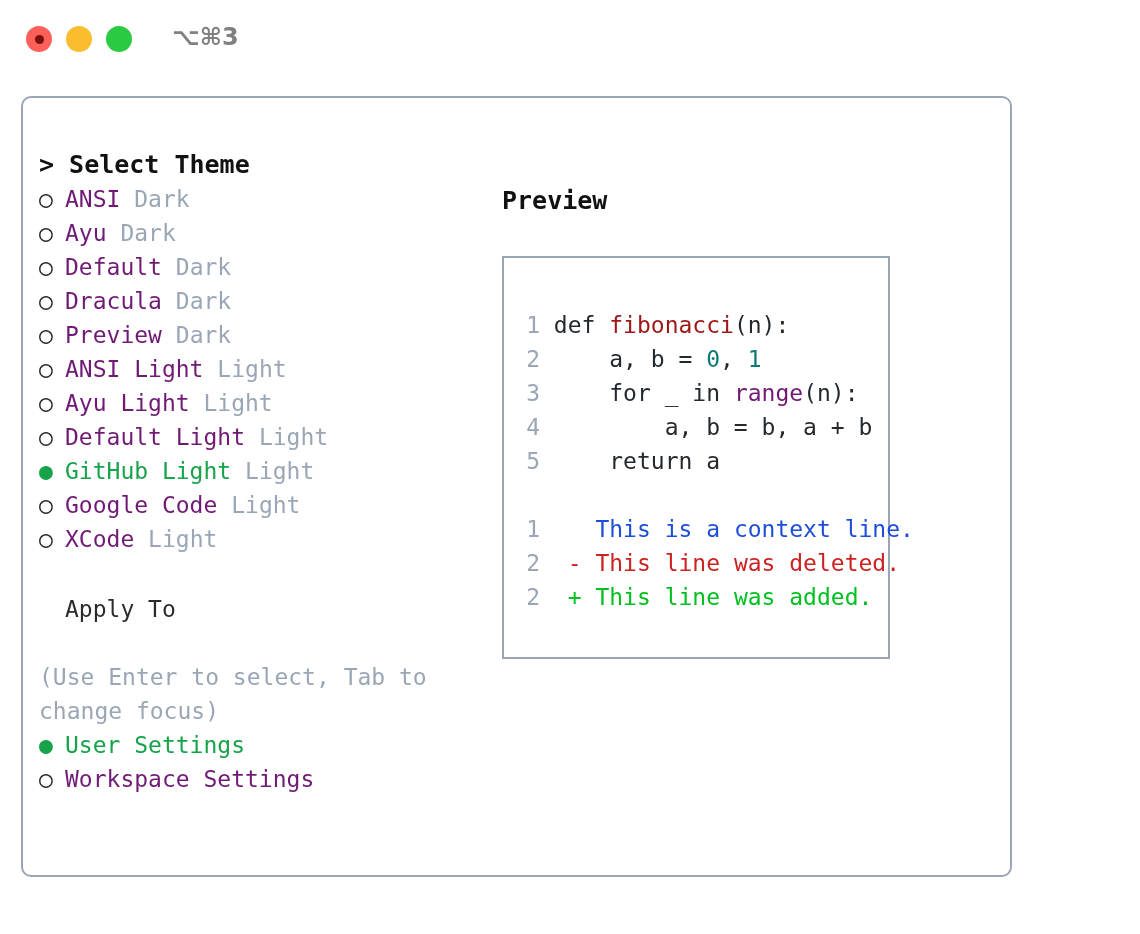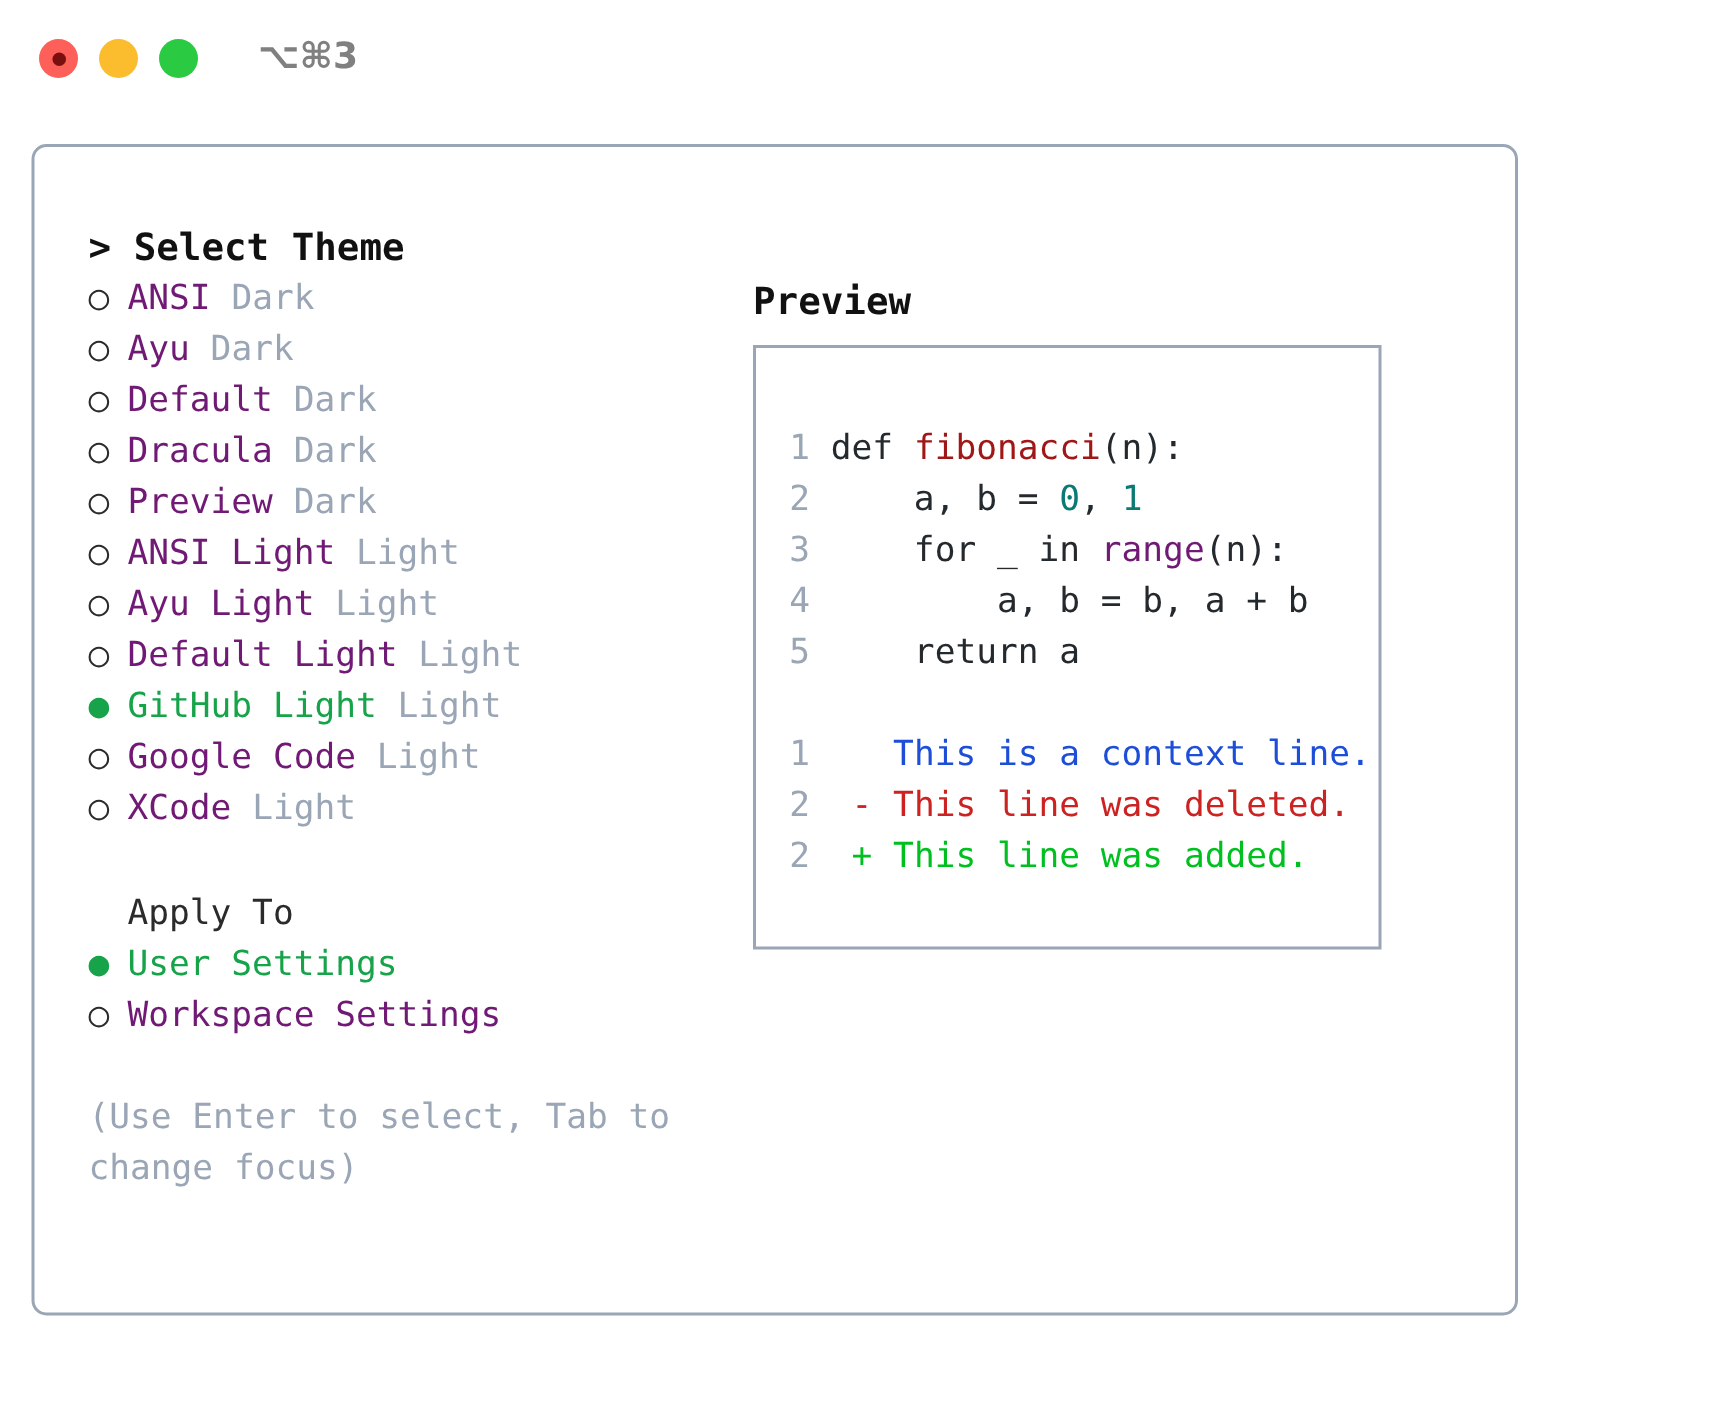--- a/index.html
+++ b/index.html
@@ -79,21 +79,20 @@
     box-sizing: border-box;
     background: #ffffff;
   }
 
   
   #left-col {
     position: absolute;
     left: 16px;
     top: 50px;
     width: 430px;
-    margin-left: 20px;
   }
 
   .section-title {
     font-size: 25px;
     font-weight: bold;
     color: #111111;
     line-height: 34px;
     white-space: pre;
   }
 
@@ -139,22 +138,22 @@
     width: 490px;
   }
   #preview-title {
     font-size: 25px;
     font-weight: bold;
     color: #111111;
     line-height: 34px;
     margin-top: 36px;
   }
   #preview-box {
-    margin-top: 12px;
-    width: 419px;
+    margin-top: 38px;
+    width: 388px;
     height: 403px;
     border: 2px solid #9aa6b5;
     box-sizing: border-box;
     background: #ffffff;
     position: relative;
   }
 
   #code-area {
     position: absolute;
     left: 14px;
@@ -208,26 +207,26 @@
           <div class="opt-row"><span class="marker">○</span><span class="opt-label">Preview</span> <span class="opt-kind">Dark</span></div>
           <div class="opt-row"><span class="marker">○</span><span class="opt-label">ANSI Light</span> <span class="opt-kind">Light</span></div>
           <div class="opt-row"><span class="marker">○</span><span class="opt-label">Ayu Light</span> <span class="opt-kind">Light</span></div>
           <div class="opt-row"><span class="marker">○</span><span class="opt-label">Default Light</span> <span class="opt-kind">Light</span></div>
           <div class="opt-row selected"><span class="marker">●</span><span class="opt-label">GitHub Light</span> <span class="opt-kind">Light</span></div>
           <div class="opt-row"><span class="marker">○</span><span class="opt-label">Google Code</span> <span class="opt-kind">Light</span></div>
           <div class="opt-row"><span class="marker">○</span><span class="opt-label">XCode</span> <span class="opt-kind">Light</span></div>
         </div>
 
       <div id="apply-title">Apply To</div>
+      <div id="hint">(Use Enter to select, Tab to change focus)</div>
+
       <div id="apply-list">
           <div class="opt-row selected"><span class="marker">●</span><span class="opt-label">User Settings</span></div>
           <div class="opt-row"><span class="marker">○</span><span class="opt-label">Workspace Settings</span></div>
         </div>
-
-      <div id="hint">(Use Enter to select, Tab to change focus)</div>
     </div>
 
     <div id="right-col">
       <div id="preview-title">Preview</div>
       <div id="preview-box">
         <div id="code-area">
             <div class="code-line"><span class="lnum">1</span> <span>def </span><span class="tok-fn">fibonacci</span><span>(n):</span></div>
             <div class="code-line"><span class="lnum">2</span> <span>    a, b = </span><span class="tok-num">0</span><span>, </span><span class="tok-num">1</span></div>
             <div class="code-line"><span class="lnum">3</span> <span>    for _ in </span><span class="tok-call">range</span><span>(n):</span></div>
             <div class="code-line"><span class="lnum">4</span> <span>        a, b = b, a + b</span></div>

